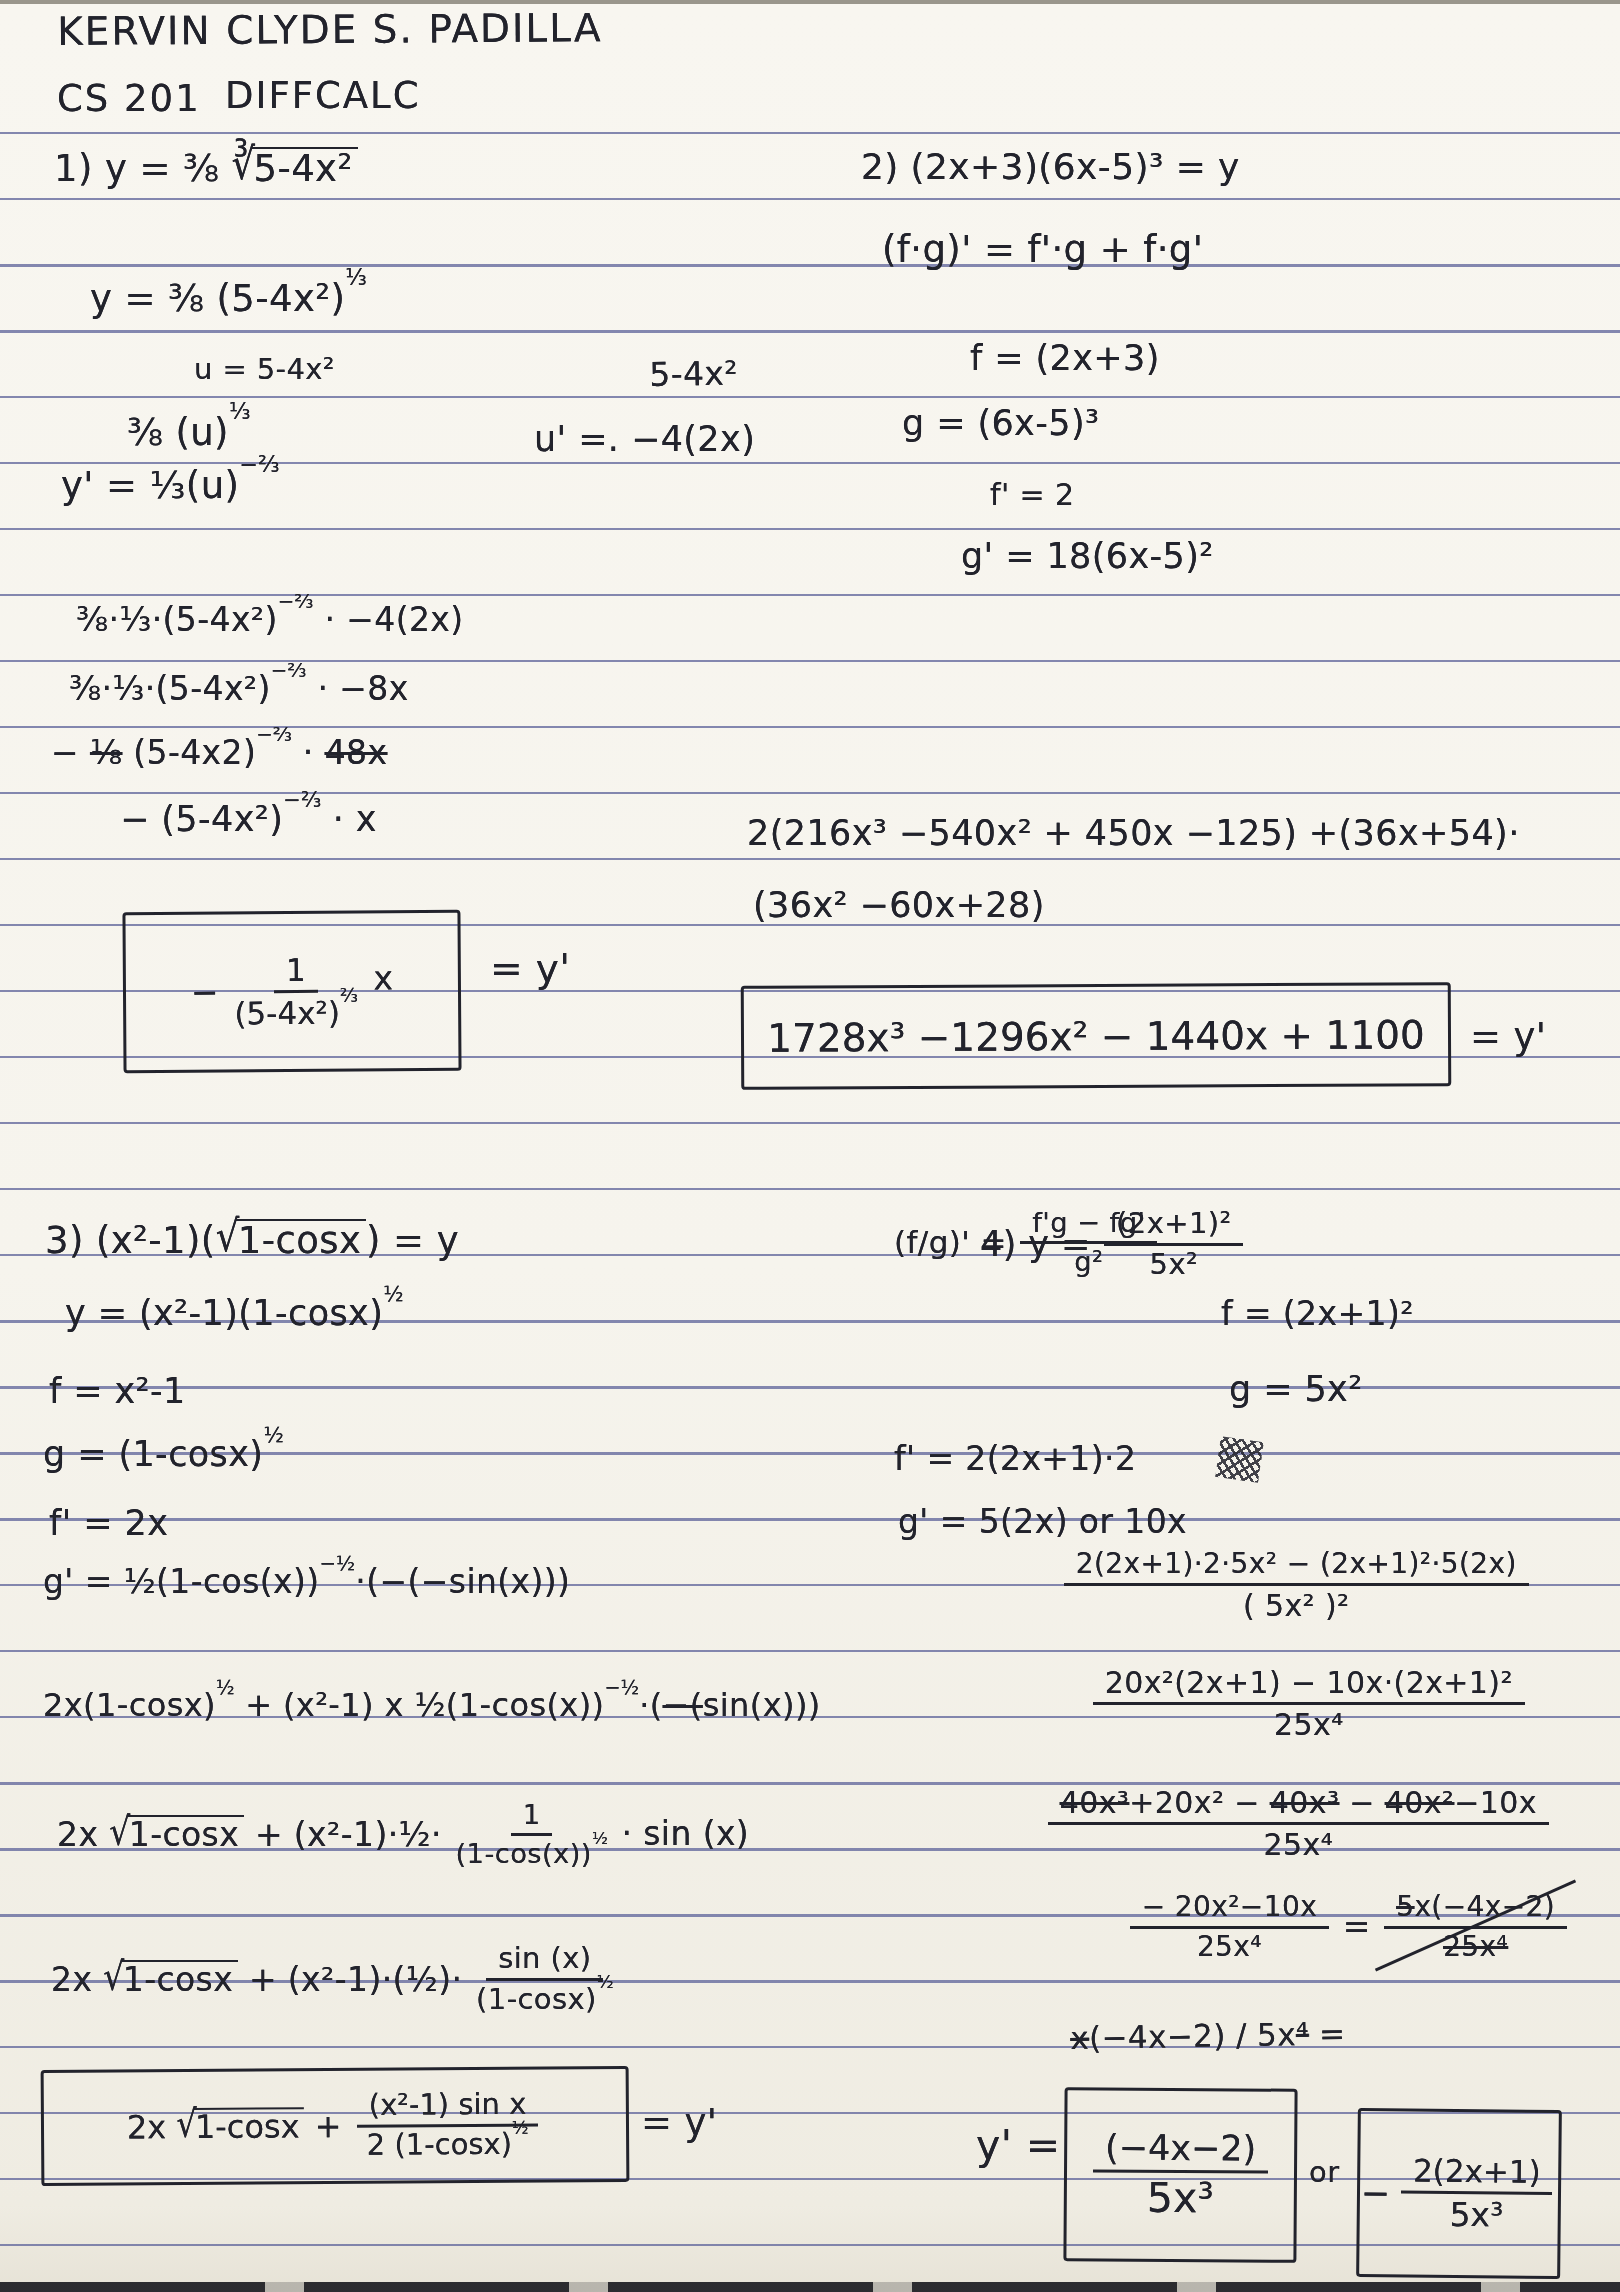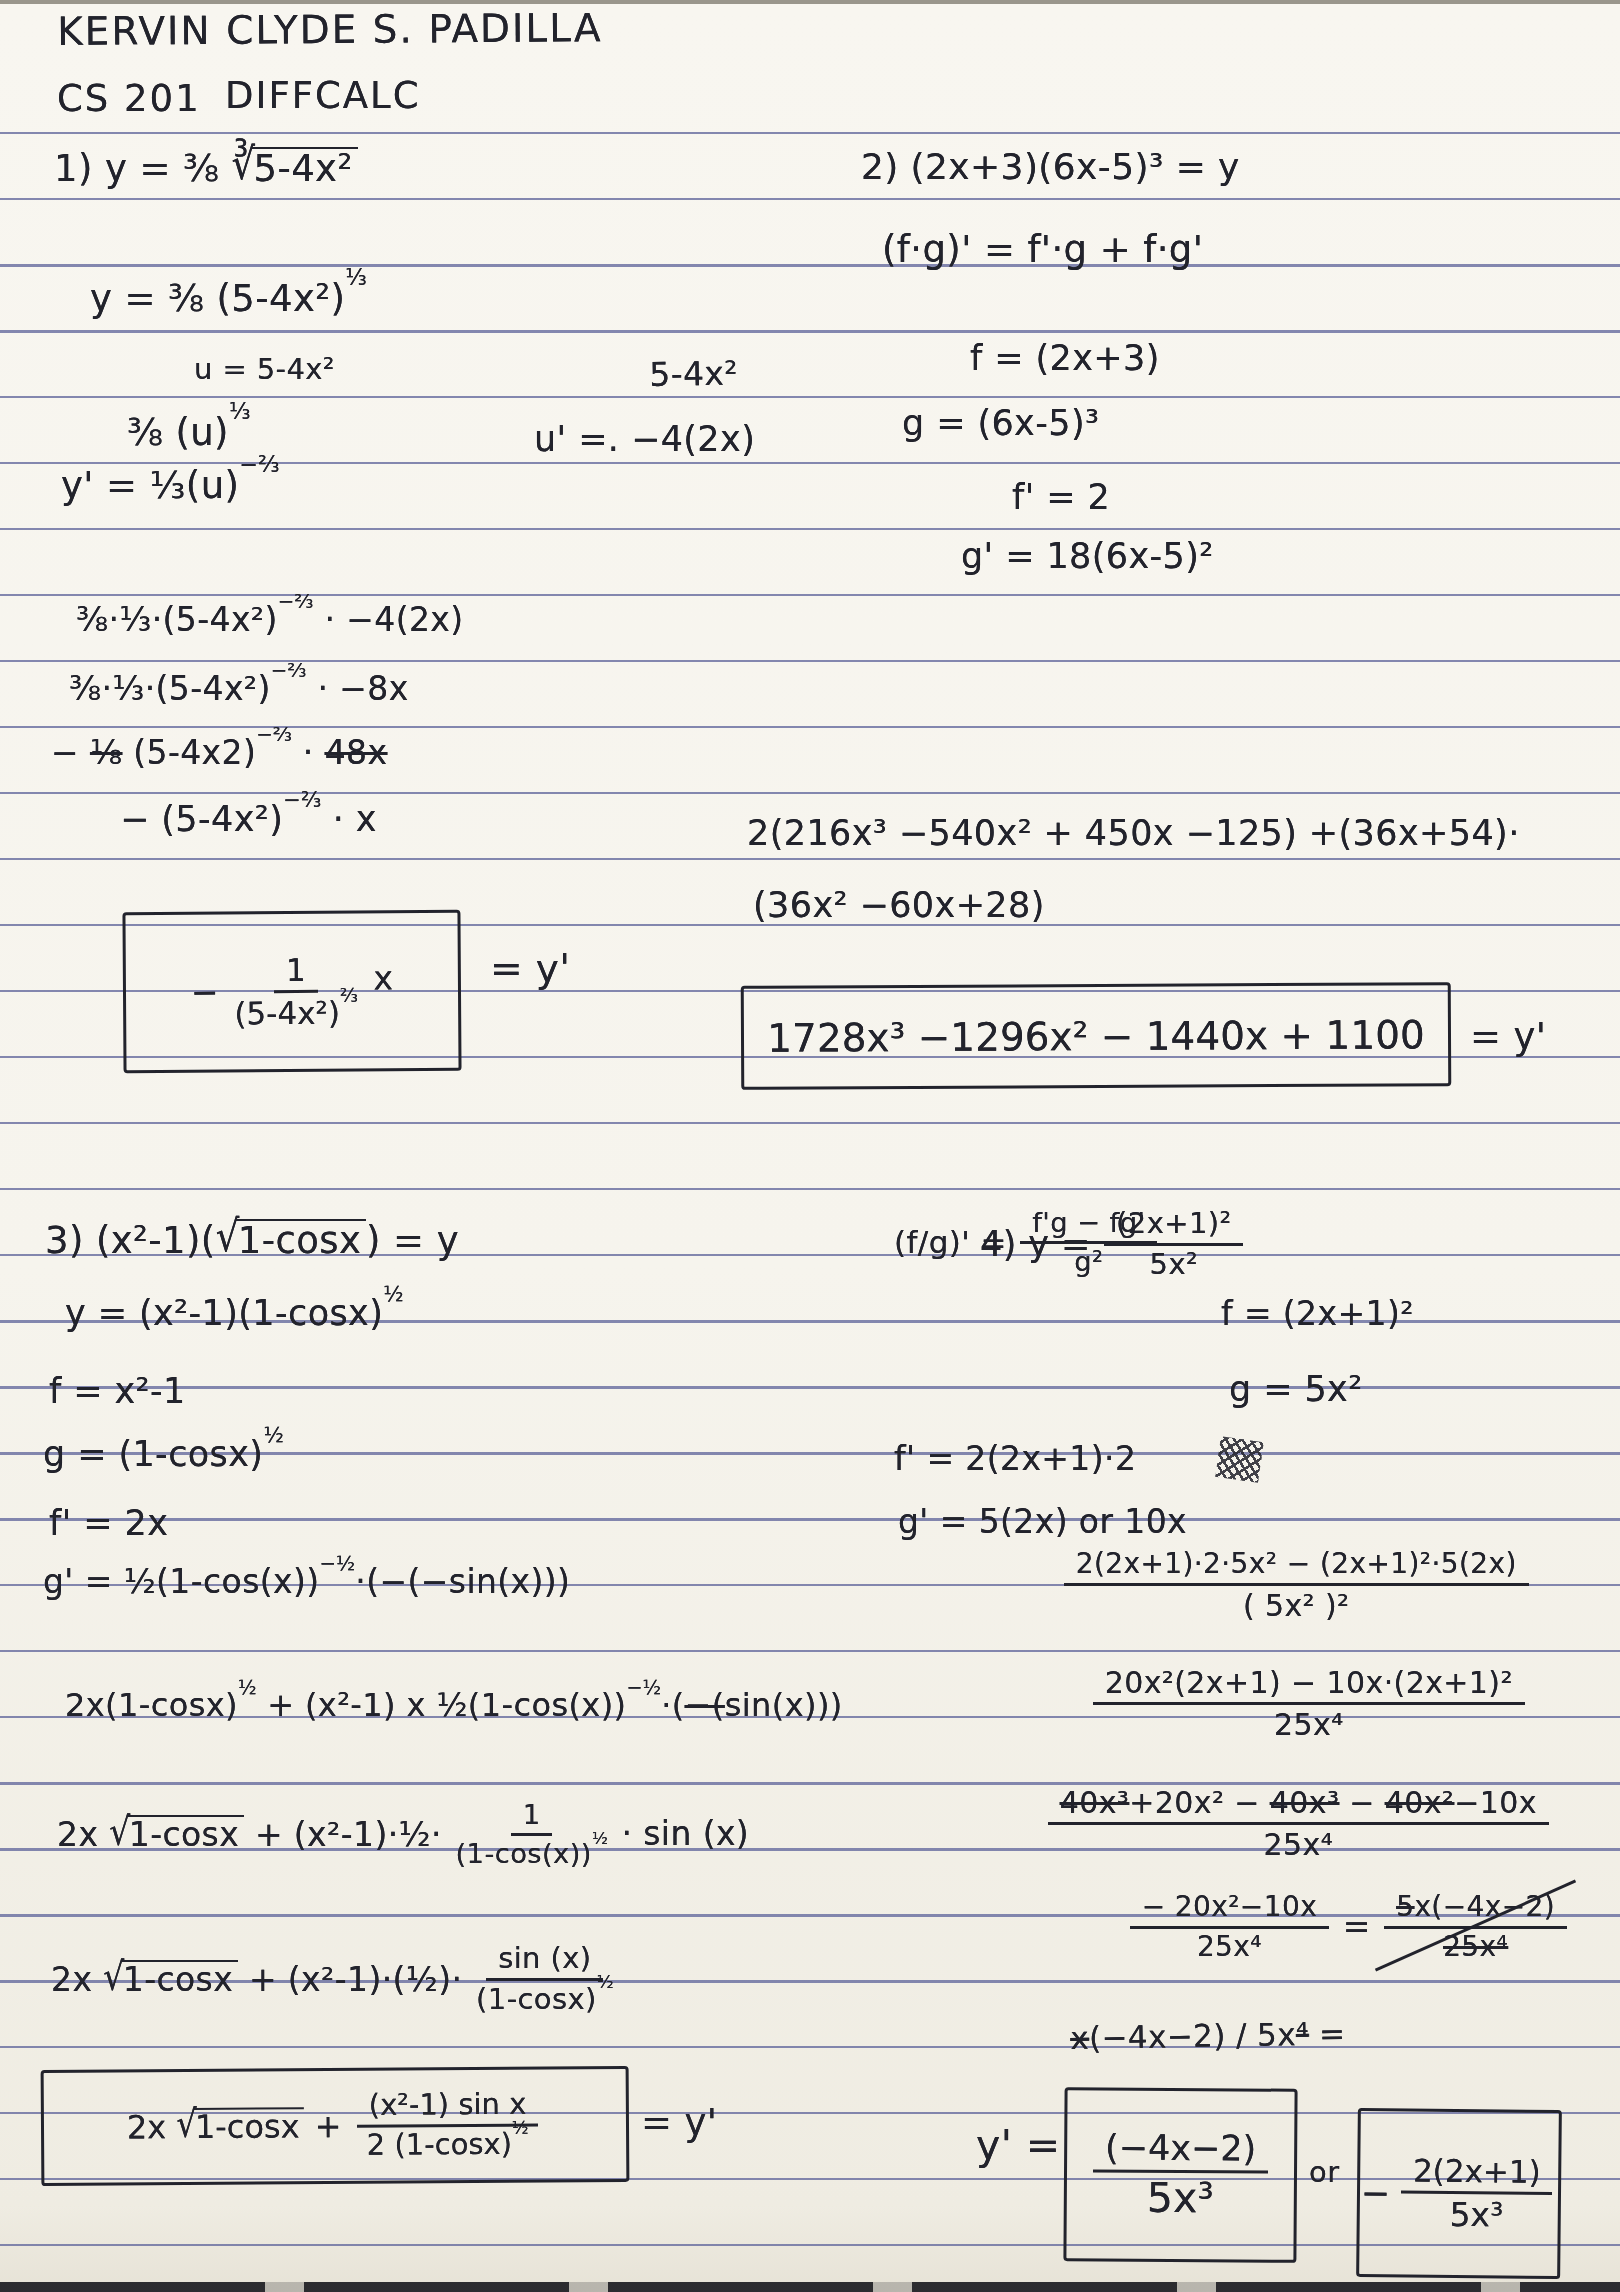--- a/index.html
+++ b/index.html
@@ -67,37 +67,37 @@
       <span class="den m">(5-4x²)<sup>⅔</sup></span>
     </span>
     <span class="m" style="margin-top:-25.5px">x</span>
   </div>
   <div class="t m" style="left:490px;top:943px;font-size:39px">= y'</div>
 
   <div class="t m" style="left:861px;top:143px;font-size:36px">2) (2x+3)(6x-5)³ = y</div>
   <div class="t m" style="left:882px;top:225px;font-size:37px">(f·g)' = f'·g + f·g'</div>
   <div class="t m" style="left:970px;top:335px;font-size:35px">f = (2x+3)</div>
   <div class="t m" style="left:902px;top:400px;font-size:35px">g = (6x-5)³</div>
-  <div class="t m" style="left:1012px;top:474px;font-size:35px">f' =  2</div>
+  <div class="t m" style="left:990px;top:474px;font-size:30px">f' =  2</div>
   <div class="t m" style="left:961px;top:533px;font-size:35px">g' = 18(6x-5)²</div>
   <div class="t m" style="left:747px;top:810px;font-size:35px">2(216x³ −540x² + 450x −125) +(36x+54)·</div>
   <div class="t m" style="left:753px;top:882px;font-size:35px">(36x² −60x+28)</div>
 
   <div class="box" style="left:741px;top:980px;width:710px;height:104px;font-size:39px;transform:rotate(-.3deg)">
     <span class="m">1728x³ −1296x² − 1440x + 1100</span>
   </div>
   <div class="t m" style="left:1470px;top:1012px;font-size:37px">= y'</div>
 
   <div class="t m" style="left:45px;top:1215px;font-size:37px">3) (x²-1)(<span class="sq">√</span><span class="rt">1-cosx</span>) = y</div>
   <div class="t m" style="left:65px;top:1290px;font-size:35px">y = (x²-1)(1-cosx)<sup>½</sup></div>
   <div class="t m" style="left:49px;top:1368px;font-size:35px">f = x²-1</div>
   <div class="t m" style="left:43px;top:1431px;font-size:35px">g = (1-cosx)<sup>½</sup></div>
   <div class="t m" style="left:49px;top:1500px;font-size:35px">f' = 2x</div>
   <div class="t m" style="left:43px;top:1560px;font-size:33px">g' = ½(1-cos(x))<sup>−½</sup>·(−(−sin(x)))</div>
-  <div class="t m" style="left:65px;top:1684px;font-size:32px">2x(1-cosx)<sup>½</sup> + (x²-1) x ½(1-cos(x))<sup>−½</sup>·(<s>−(</s>sin(x)))</div>
+  <div class="t m" style="left:43px;top:1684px;font-size:32px">2x(1-cosx)<sup>½</sup> + (x²-1) x ½(1-cos(x))<sup>−½</sup>·(<s>−(</s>sin(x)))</div>
 
   <div class="t row" style="left:57px;top:1796px;font-size:33px">
     <span class="m">2x <span class="sq">√</span><span class="rt">1-cosx</span> + (x²-1)·½·</span>
     <span class="frac" style="font-size:27.4px">
       <span class="num m">1</span>
       <span class="den m">(1-cos(x))<sup>½</sup></span>
     </span>
     <span class="m">· sin (x)</span>
   </div>
 

